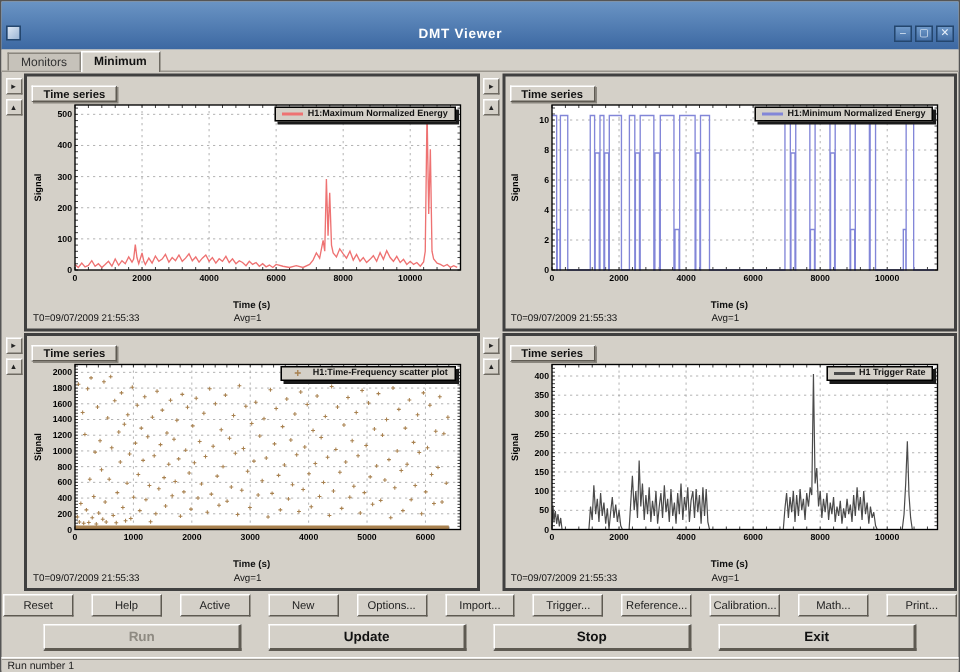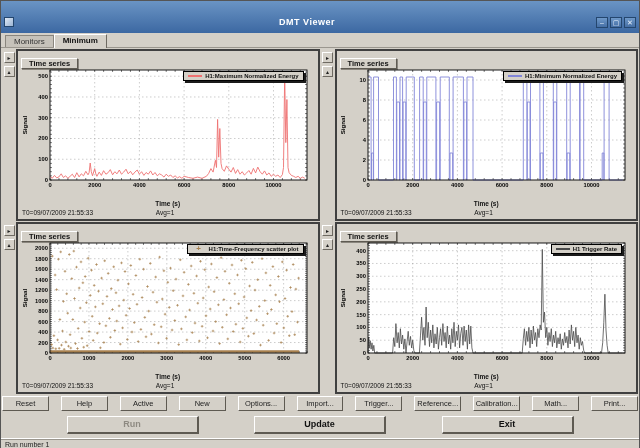--- a/index.html
+++ b/index.html
@@ -1053,20 +1053,21 @@
     <div class="tbtn">Trigger...</div>
     <div class="tbtn">Reference...</div>
     <div class="tbtn">Calibration...</div>
     <div class="tbtn">Math...</div>
     <div class="tbtn">Print...</div>
   </div>
 
   <div class="controls">
     <div class="cbtn disabled">Run</div>
     <div class="cbtn">Update</div>
+    <div class="cbtn">Stop</div>
     <div class="cbtn">Exit</div>
   </div>
 
   <div class="statusbar">
     <span>Run number 1</span>
   </div>
 
 </div>
 
 </body></html>

